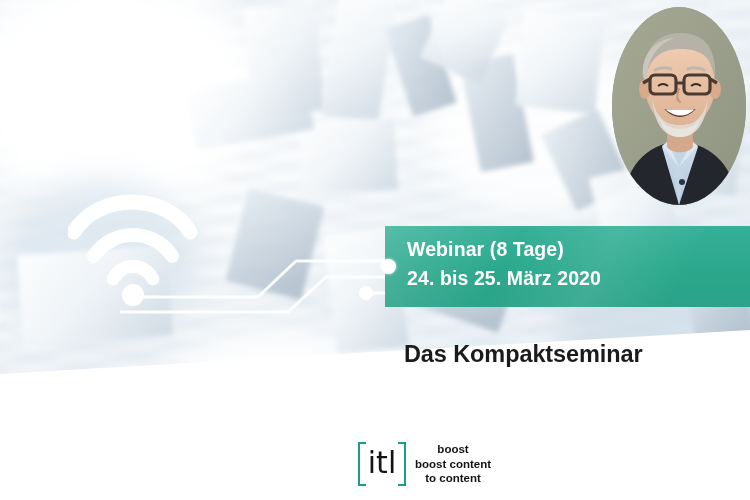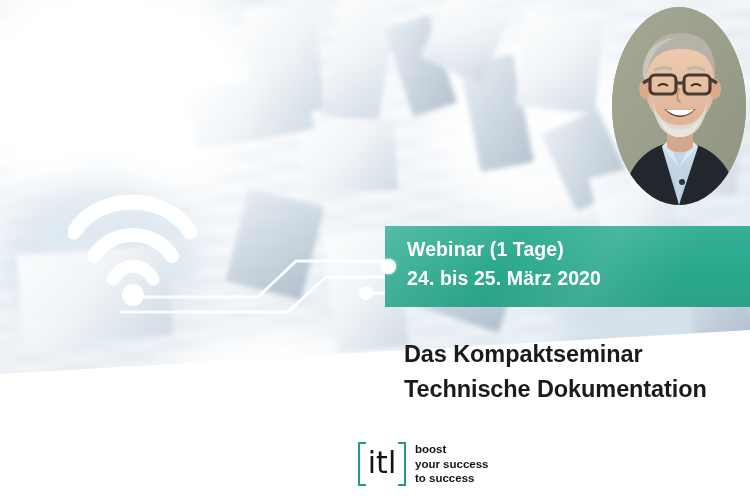--- a/index.html
+++ b/index.html
@@ -185,21 +185,21 @@
     line-height: 1;
     padding-bottom: 3px;
     box-sizing: border-box;
   }
   .logo-tag {
     font-size: 11.5px;
     font-weight: bold;
     color: #141414;
     line-height: 14.5px;
   }
-  .logo-tag span { display: block; white-space: nowrap; }
+  .logo-tag span { display: block; white-space: nowrap; text-align: center; }
 </style>
 </head>
 <body>
 
 <div id="stage">
 
   <div class="bg-photo">
     <div class="bg-base"></div>
     <div class="streaks"></div>
     <div class="streaks2"></div>
@@ -250,28 +250,27 @@
         <path d="M240 68 L 296 68 L 396 68 L 520 68"></path>
       </g>
       <circle cx="320" cy="52" r="9" fill="#ffffff"></circle>
       <circle cx="288" cy="36" r="0.1" fill="#ffffff"></circle>
       <circle cx="246" cy="68" r="7" fill="#ffffff"></circle>
       <circle cx="520" cy="68" r="0.1" fill="#ffffff"></circle>
     </svg>
   </div>
 
   <div class="teal-banner">
-    <div class="line1">Webinar (1 Tage)</div>
+    <div class="line1">Webinar (8 Tage)</div>
     <div class="line2">24. bis 25. März 2020</div>
   </div>
   <div class="node-dot"></div>
 
   <div class="headline">
     <span class="h-line">Das Kompaktseminar</span>
-    <span class="h-line">Technische Dokumentation</span>
   </div>
 
   <div class="portrait">
     <svg width="134" height="198" viewBox="0 0 134 198" xmlns="http://www.w3.org/2000/svg">
       <defs>
         <linearGradient id="bgp" x1="0" y1="0" x2="1" y2="1">
           <stop offset="0%" stop-color="#a5a994"></stop>
           <stop offset="100%" stop-color="#8f9481"></stop>
         </linearGradient>
         <linearGradient id="skin" x1="0" y1="0" x2="0" y2="1">
@@ -329,18 +328,18 @@
   </div>
 
   <div class="logo">
     <div class="logo-mark">
       <div class="brk l"></div>
       <div class="brk r"></div>
       <div class="itl">itl</div>
     </div>
     <div class="logo-tag">
       <span>boost</span>
-      <span>your success</span>
-      <span>to success</span>
+      <span>boost content</span>
+      <span>to content</span>
     </div>
   </div>
 
 </div>
 
 </body></html>

